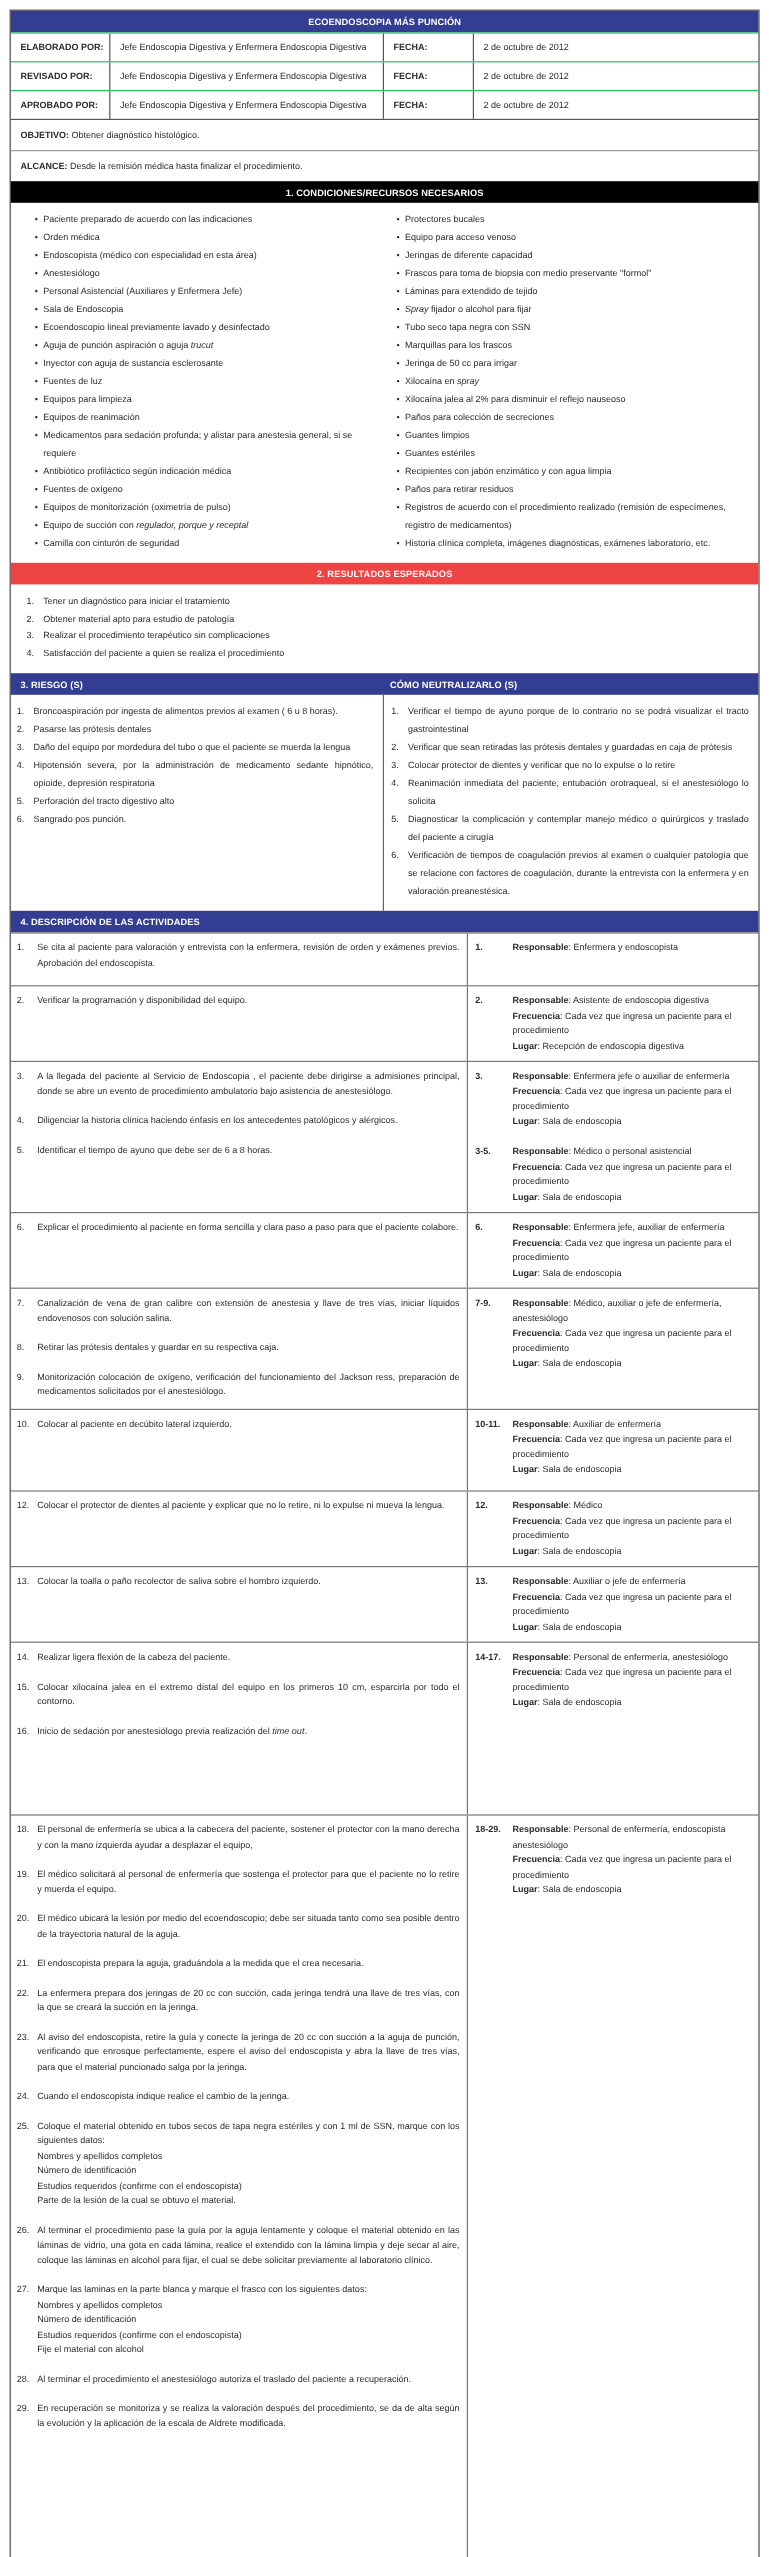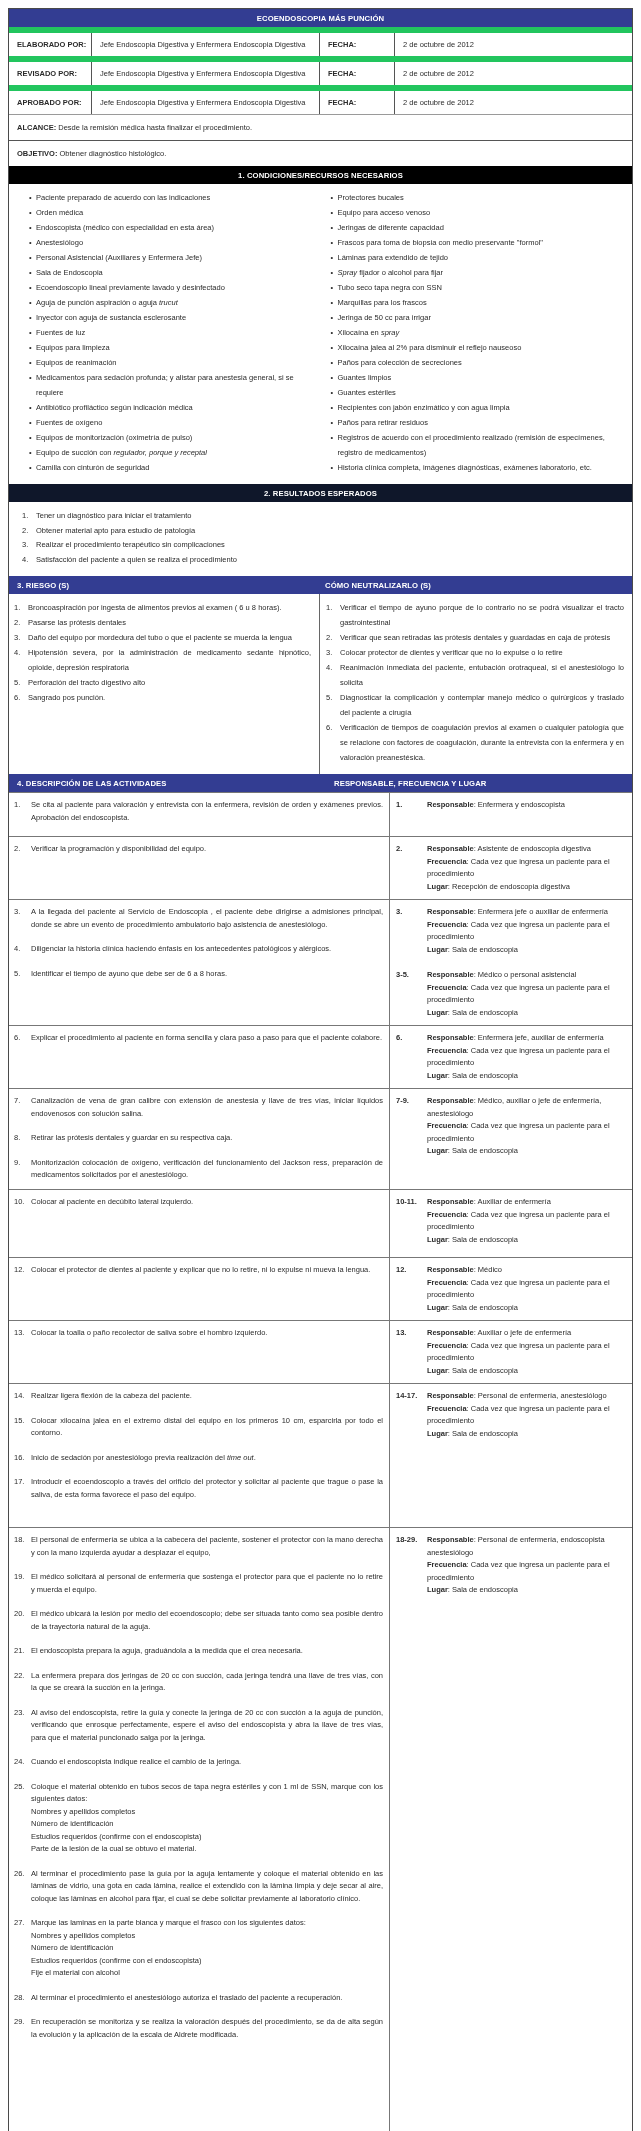--- a/index.html
+++ b/index.html
@@ -17,21 +17,21 @@
     text-align:center;padding:4.5px 0;font-size:7.7px;
     letter-spacing:.1px;
   }
   .band-split{display:grid;text-align:left;padding:0;}
   .band3{grid-template-columns:310px 1fr;}
   .band4{grid-template-columns:319px 1fr;}
   .band-split span{padding:4.5px 0 4.5px 8px;display:block;}
   .band-split .right-label{padding-left:6px;}
 
   
-  .info-row{display:grid;grid-template-columns:82px 228px 75px 1fr;border-top:6px solid #22c55e;}
+  .info-row{display:grid;grid-template-columns:82px 228px 75px 1fr;border-top:1px solid #22c55e;}
   .info-row > div{padding:7px 4px 7px 8px;line-height:9px;}
   .info-row > div + div{border-left:1px solid #555;}
   .lbl{font-weight:bold;}
 
   .plain-row{padding:8px 8px;line-height:9px;}
   .objetivo{border-top:1px solid #555;}
   .alcance{border-top:1px solid #9a9a9a;}
   .plain-row b{font-weight:bold;}
 
   
@@ -107,30 +107,30 @@
       </div>
 
       <div class="info-row">
         <div class="lbl">APROBADO  POR:</div>
         <div>Jefe Endoscopia Digestiva y Enfermera Endoscopia Digestiva</div>
         <div class="lbl">FECHA:</div>
         <div>2 de octubre de 2012</div>
       </div>
     </div>
 
+  <div class="plain-row objetivo">
+    <b>OBJETIVO:</b>
+    <span>Obtener diagnóstico histológico.</span>
+  </div>
+
   <div class="plain-row alcance">
     <b>ALCANCE:</b>
     <span>Desde la remisión médica hasta finalizar el procedimiento.</span>
   </div>
 
-  <div class="plain-row objetivo">
-    <b>OBJETIVO:</b>
-    <span>Obtener diagnóstico histológico.</span>
-  </div>
-
   <div class="band" style="background: #000000; color: rgb(255, 255, 255);">1. CONDICIONES/RECURSOS NECESARIOS</div>
 
   <div class="bullets">
     <div class="col col-left">
 
         <div class="bullet-item">
           <span class="b-dot">•</span>
           <span class="b-text">Paciente preparado de acuerdo con las indicaciones</span>
         </div>
 
@@ -306,21 +306,21 @@
           <span class="b-text">Registros de acuerdo con el procedimiento realizado (remisión de especímenes, registro de medicamentos)</span>
         </div>
 
         <div class="bullet-item">
           <span class="b-dot">•</span>
           <span class="b-text">Historia clínica completa, imágenes diagnósticas, exámenes laboratorio, etc.</span>
         </div>
       </div>
   </div>
 
-  <div class="band" style="background: #0f172a; color: rgb(255, 255, 255);">2. RESULTADOS ESPERADOS</div>
+  <div class="band" style="background: #ef4444; color: rgb(255, 255, 255);">2. RESULTADOS ESPERADOS</div>
 
   <div class="numlist">
 
       <div class="num-item">
         <span class="n">1.</span>
         <span class="t">Tener un diagnóstico para iniciar el tratamiento</span>
       </div>
 
       <div class="num-item">
         <span class="n">2.</span>
@@ -405,21 +405,20 @@
 
         <div class="num-item">
           <span class="n">6.</span>
           <span class="t">Verificación de tiempos de coagulación previos al examen o cualquier patología que se relacione con factores de coagulación, durante la entrevista con la enfermera y en valoración preanestésica.</span>
         </div>
       </div>
   </div>
 
   <div class="band band-split band4" style="background: rgb(51, 61, 146); color: rgb(255, 255, 255);">
     <span>4. DESCRIPCIÓN DE LAS ACTIVIDADES</span>
-    <span class="right-label">RESPONSABLE, FRECUENCIA Y LUGAR</span>
   </div>
 
   <div class="act-rows">
 
       <div class="act-row">
         <div class="act-left">
 
             <div class="act-item">
               <span class="n">1.</span>
               <div class="t">Se cita al paciente  para valoración y entrevista con la enfermera, revisión de orden y exámenes previos. Aprobación del endoscopista.</div>
@@ -699,24 +698,20 @@
             <div class="act-item">
               <span class="n">15.</span>
               <div class="t">Colocar xilocaína jalea en el extremo distal del equipo en los primeros 10 cm, esparcirla por todo el contorno.</div>
             </div>
 
             <div class="act-item">
               <span class="n">16.</span>
               <div class="t">Inicio de sedación por anestesiólogo previa realización del <i>time out</i>.</div>
             </div>
 
-            <div class="act-item">
-              <span class="n">17.</span>
-              <div class="t">Introducir el ecoendoscopio a través del orificio del protector y solicitar al paciente que trague o pase la saliva, de esta forma favorece el paso del equipo.</div>
-            </div>
           </div>
         <div class="act-right">
 
             <div class="resp-block">
               <span class="n">14-17.</span>
               <div class="resp-lines">
 
                   <div class="resp-line">
                     <b>Responsable</b><span>: Personal de enfermería, anestesiólogo</span>
                   </div>

